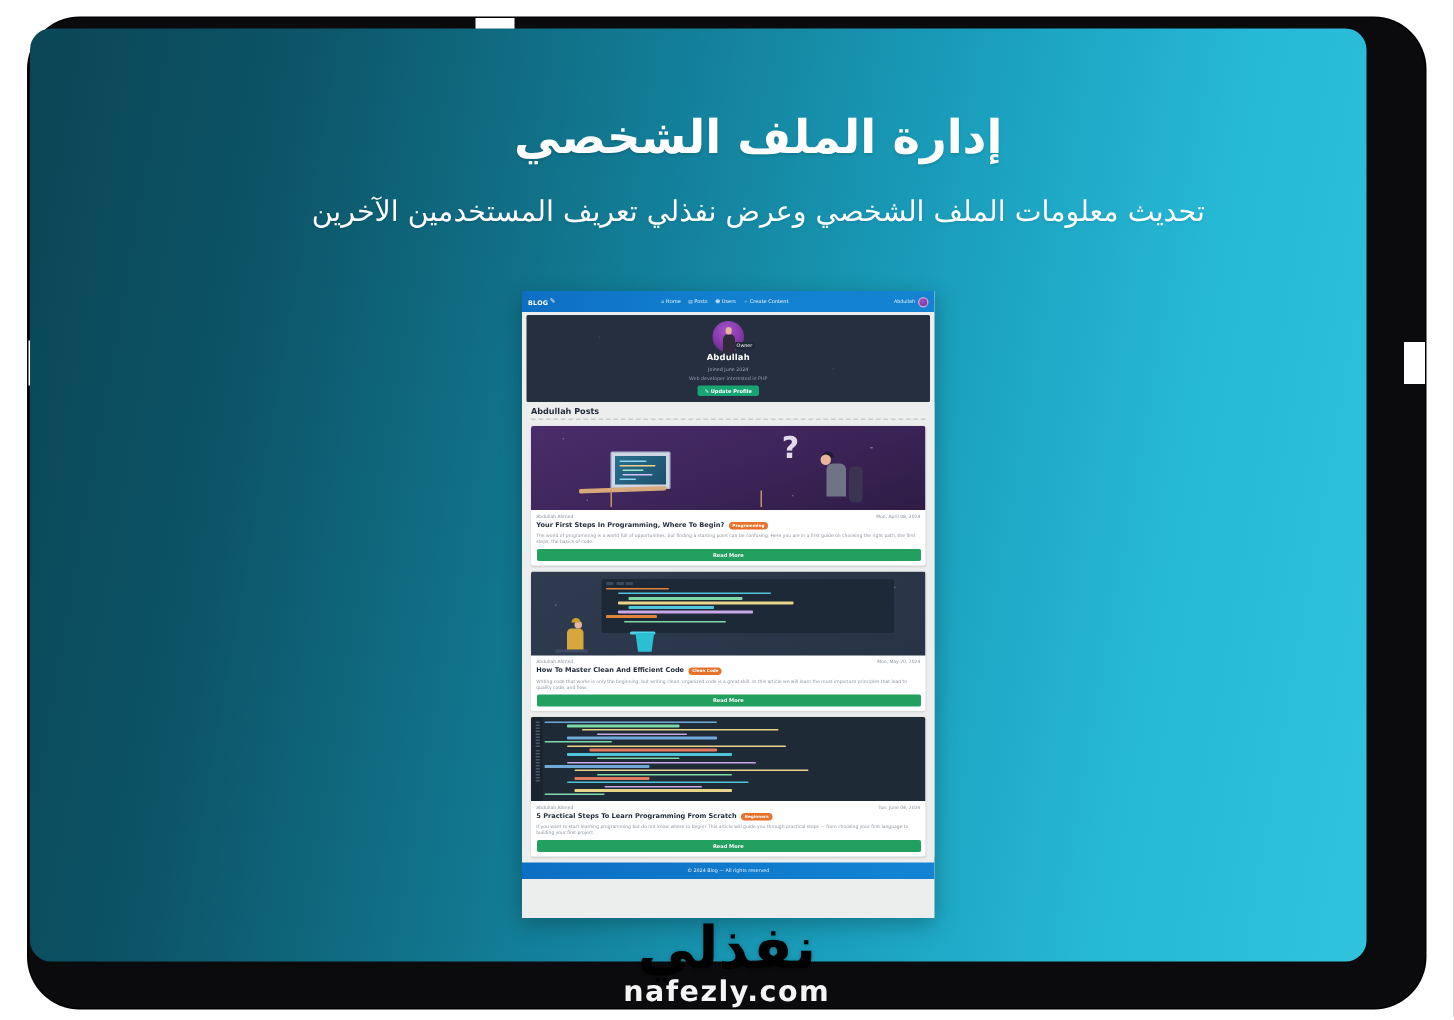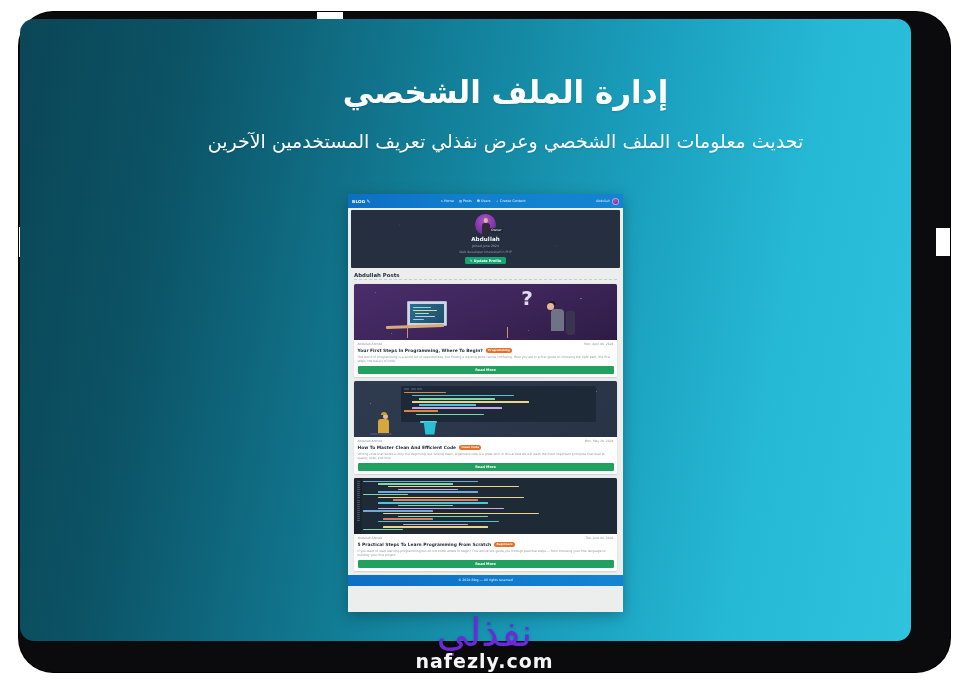--- a/index.html
+++ b/index.html
@@ -380,21 +380,21 @@
 
   
   #watermark {
     position: absolute;
     left: 0; bottom: 8px;
     width: 969px;
     text-align: center;
     pointer-events: none;
   }
   #wm-ar {
-    font-size: 39px; font-weight: 400; color: #6d28d9;
+    font-size: 39px; font-weight: 700; color: #000000;
     direction: rtl; line-height: 1;
     letter-spacing: 1px;
     text-shadow: 0 1px 3px rgba(0,0,0,.25);
   }
   #wm-en {
     margin-top: -2px;
     font-size: 19px; font-weight: 700; color: #ffffff;
     letter-spacing: 1px;
     opacity: .96;
   }

